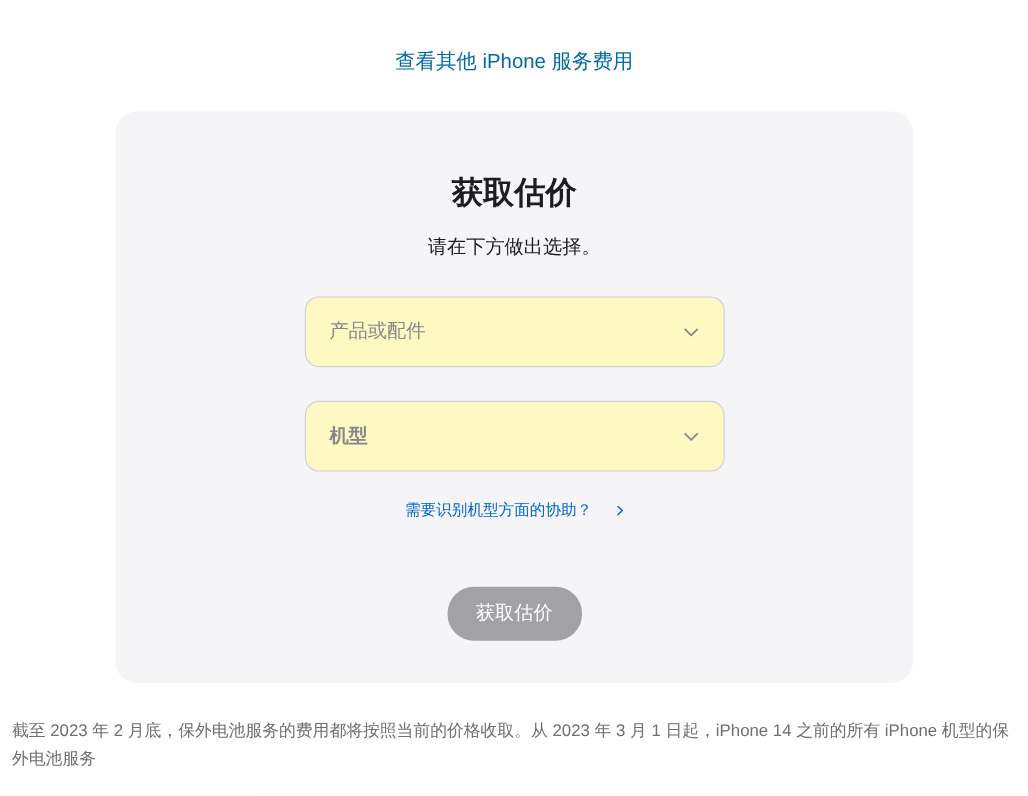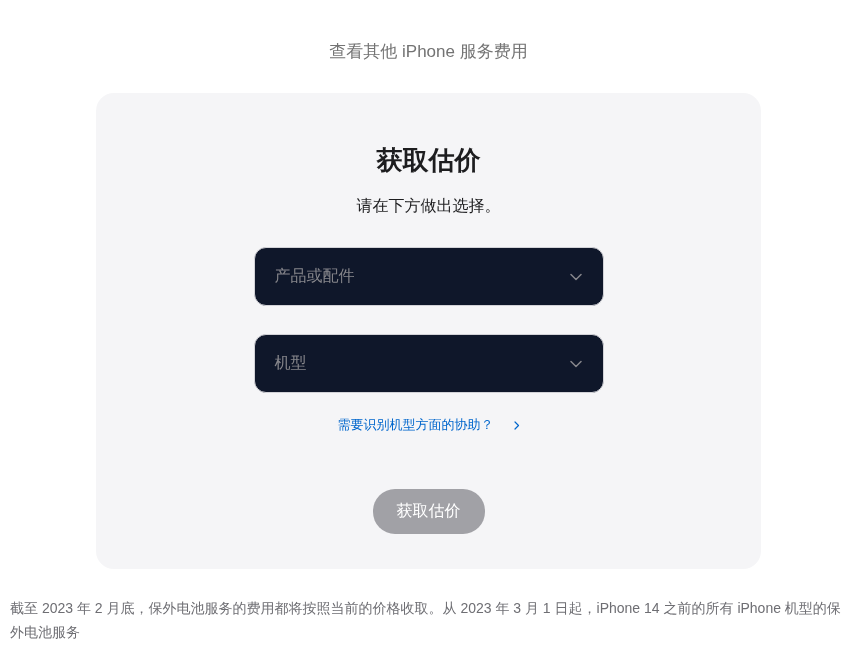--- a/index.html
+++ b/index.html
@@ -12,21 +12,21 @@
       background: #fff;
       width: 857px;
       height: 663px;
       position: relative;
     }
     .top-link {
       text-align: center;
       padding: 40px 0 30px 0;
     }
     .top-link a {
-      color: #737373;
+      color: #0369a1;
       text-decoration: none;
       font-size: 17px;
     }
     .card {
       background: #f5f5f7;
       border-radius: 18px;
       width: 665px;
       margin: 0 auto;
       padding: 50px 40px 35px 40px;
       text-align: center;
@@ -38,31 +38,32 @@
       margin-bottom: 18px;
     }
     .card-subtitle {
       font-size: 16px;
       color: #1d1d1f;
       margin-bottom: 30px;
     }
     .select-field {
       width: 350px;
       margin: 0 auto 28px auto;
-      background: #0f172a;
+      background: #fef9c3;
       border: 1px solid #d2d2d7;
       border-radius: 12px;
       padding: 18px 20px;
       display: flex;
       align-items: center;
       justify-content: space-between;
       cursor: pointer;
     }
     .select-field-2 {
       margin-bottom: 18px;
+      font-weight: bold;
     }
     .select-placeholder {
       color: #86868b;
       font-size: 16px;
     }
     .chevron {
       color: #86868b;
       width: 14px;
       height: 14px;
       display: inline-flex;

